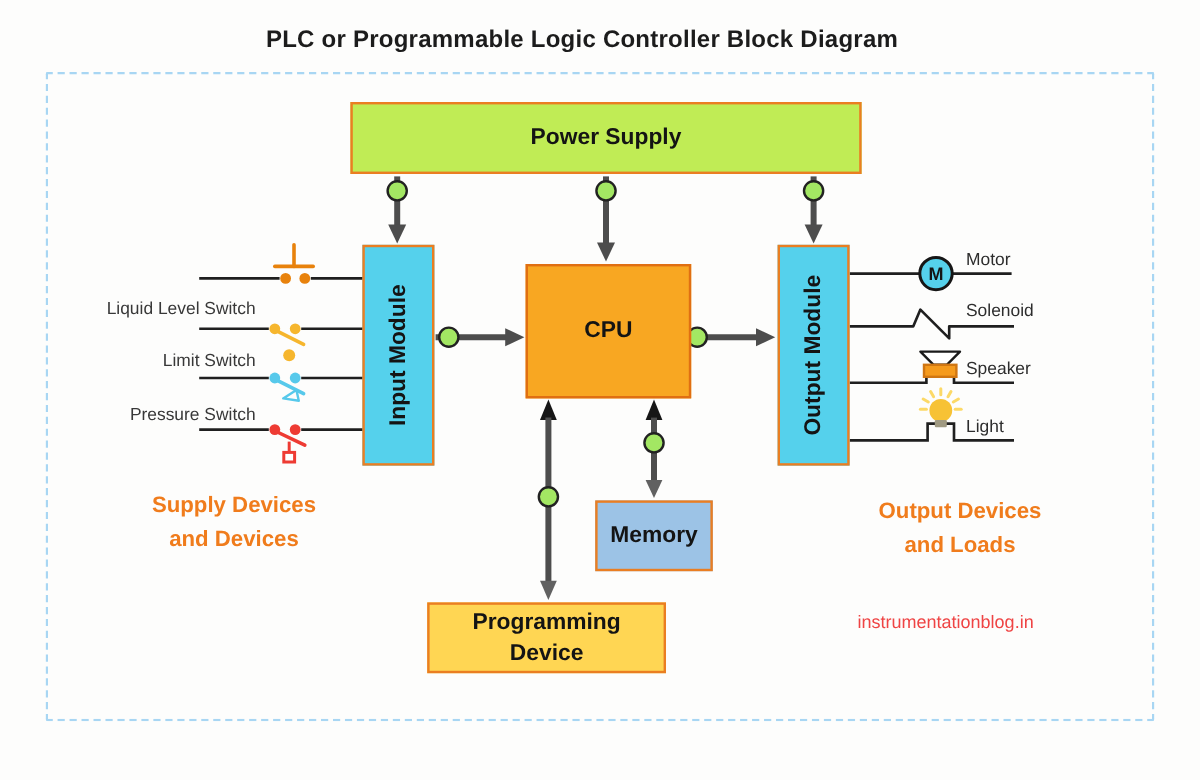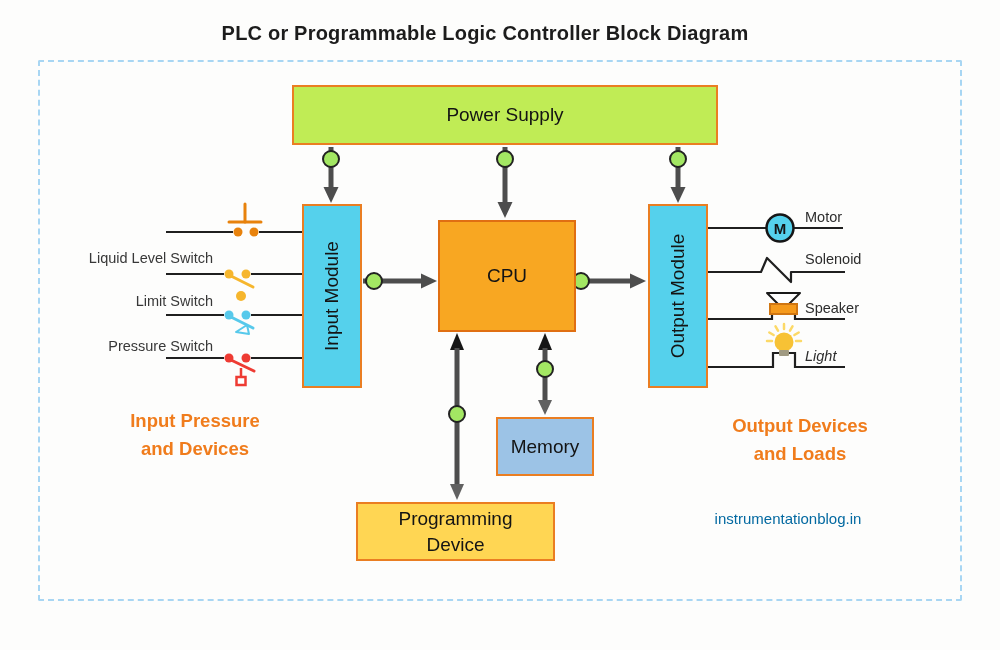--- a/index.html
+++ b/index.html
@@ -14,21 +14,21 @@
     left:0;top:22px;width:970px;text-align:center;
     font-size:20px;font-weight:600;color:#1c1c1c;letter-spacing:.2px;
   }
   .frame{
     left:38px;top:60px;width:920px;height:537px;
     border:2px dashed #a8d6f3;border-radius:2px;
   }
   svg.overlay{position:absolute;left:0;top:0;z-index:1;}
   .block{
     z-index:2;display:flex;align-items:center;justify-content:center;
-    text-align:center;color:#141414;font-size:19px;font-weight:400;
+    text-align:center;color:#141414;font-size:19px;font-weight:700;
     box-sizing:border-box;
   }
   .power{left:292px;top:85px;width:426px;height:60px;background:#c0ec55;border:2px solid #ea7e22;}
   .module{background:#55d1ec;border:2px solid #ea7e22;width:60px;height:184px;top:204px;}
   .inmod{left:302px;} .outmod{left:648px;}
   .vlabel{transform:rotate(-90deg);white-space:nowrap;}
   .cpu{left:438px;top:220px;width:138px;height:112px;background:#f8a722;border:2px solid #e06f12;}
   .memory{left:496px;top:417px;width:98px;height:59px;background:#9cc3e6;border:2px solid #ea7e22;font-size:19px;text-align:right;}
   .progdev{left:356px;top:502px;width:199px;height:59px;background:#ffd653;border:2px solid #ea7e22;line-height:26px;padding:18px 14px;}
   .swlabel{
@@ -37,21 +37,21 @@
   }
   .devlabel{
     left:805px;width:120px;text-align:left;font-size:14.5px;line-height:17px;
     color:#2d2d2d;font-weight:500;z-index:2;
   }
   .caption{
     text-align:center;font-size:18.5px;line-height:28px;font-weight:600;color:#f07c1c;z-index:2;
   }
   .watermark{
     left:688px;top:510px;width:200px;text-align:center;
-    font-size:15px;color:#0369a1;font-weight:500;z-index:2;
+    font-size:15px;color:#ef4444;font-weight:500;z-index:2;
   }
 </style>
 </head>
 <body>
 
 <div class="canvas">
 
   <div class="abs title">PLC or Programmable Logic Controller Block Diagram</div>
   <div class="abs frame"></div>
 
@@ -182,24 +182,24 @@
     <span>Programming Device</span>
   </div>
 
   <div class="abs swlabel" style="top:250px;">Liquid Level Switch</div>
   <div class="abs swlabel" style="top:293px;">Limit Switch</div>
   <div class="abs swlabel" style="top:338px;">Pressure Switch</div>
 
   <div class="abs devlabel" style="top:209px;">Motor</div>
   <div class="abs devlabel" style="top:251px;">Solenoid</div>
   <div class="abs devlabel" style="top:300px;">Speaker</div>
-  <div class="abs devlabel" style="top:348px;font-style:italic;">Light</div>
+  <div class="abs devlabel" style="top:348px;">Light</div>
 
   <div class="abs caption" style="left:105px;top:407px;width:180px;">
-    <div>Input Pressure</div>
+    <div>Supply Devices</div>
     <div>and Devices</div>
   </div>
   <div class="abs caption" style="left:708px;top:412px;width:184px;">
     <div>Output Devices</div>
     <div>and Loads</div>
   </div>
 
   <div class="abs watermark">instrumentationblog.in</div>
 
 </div>

